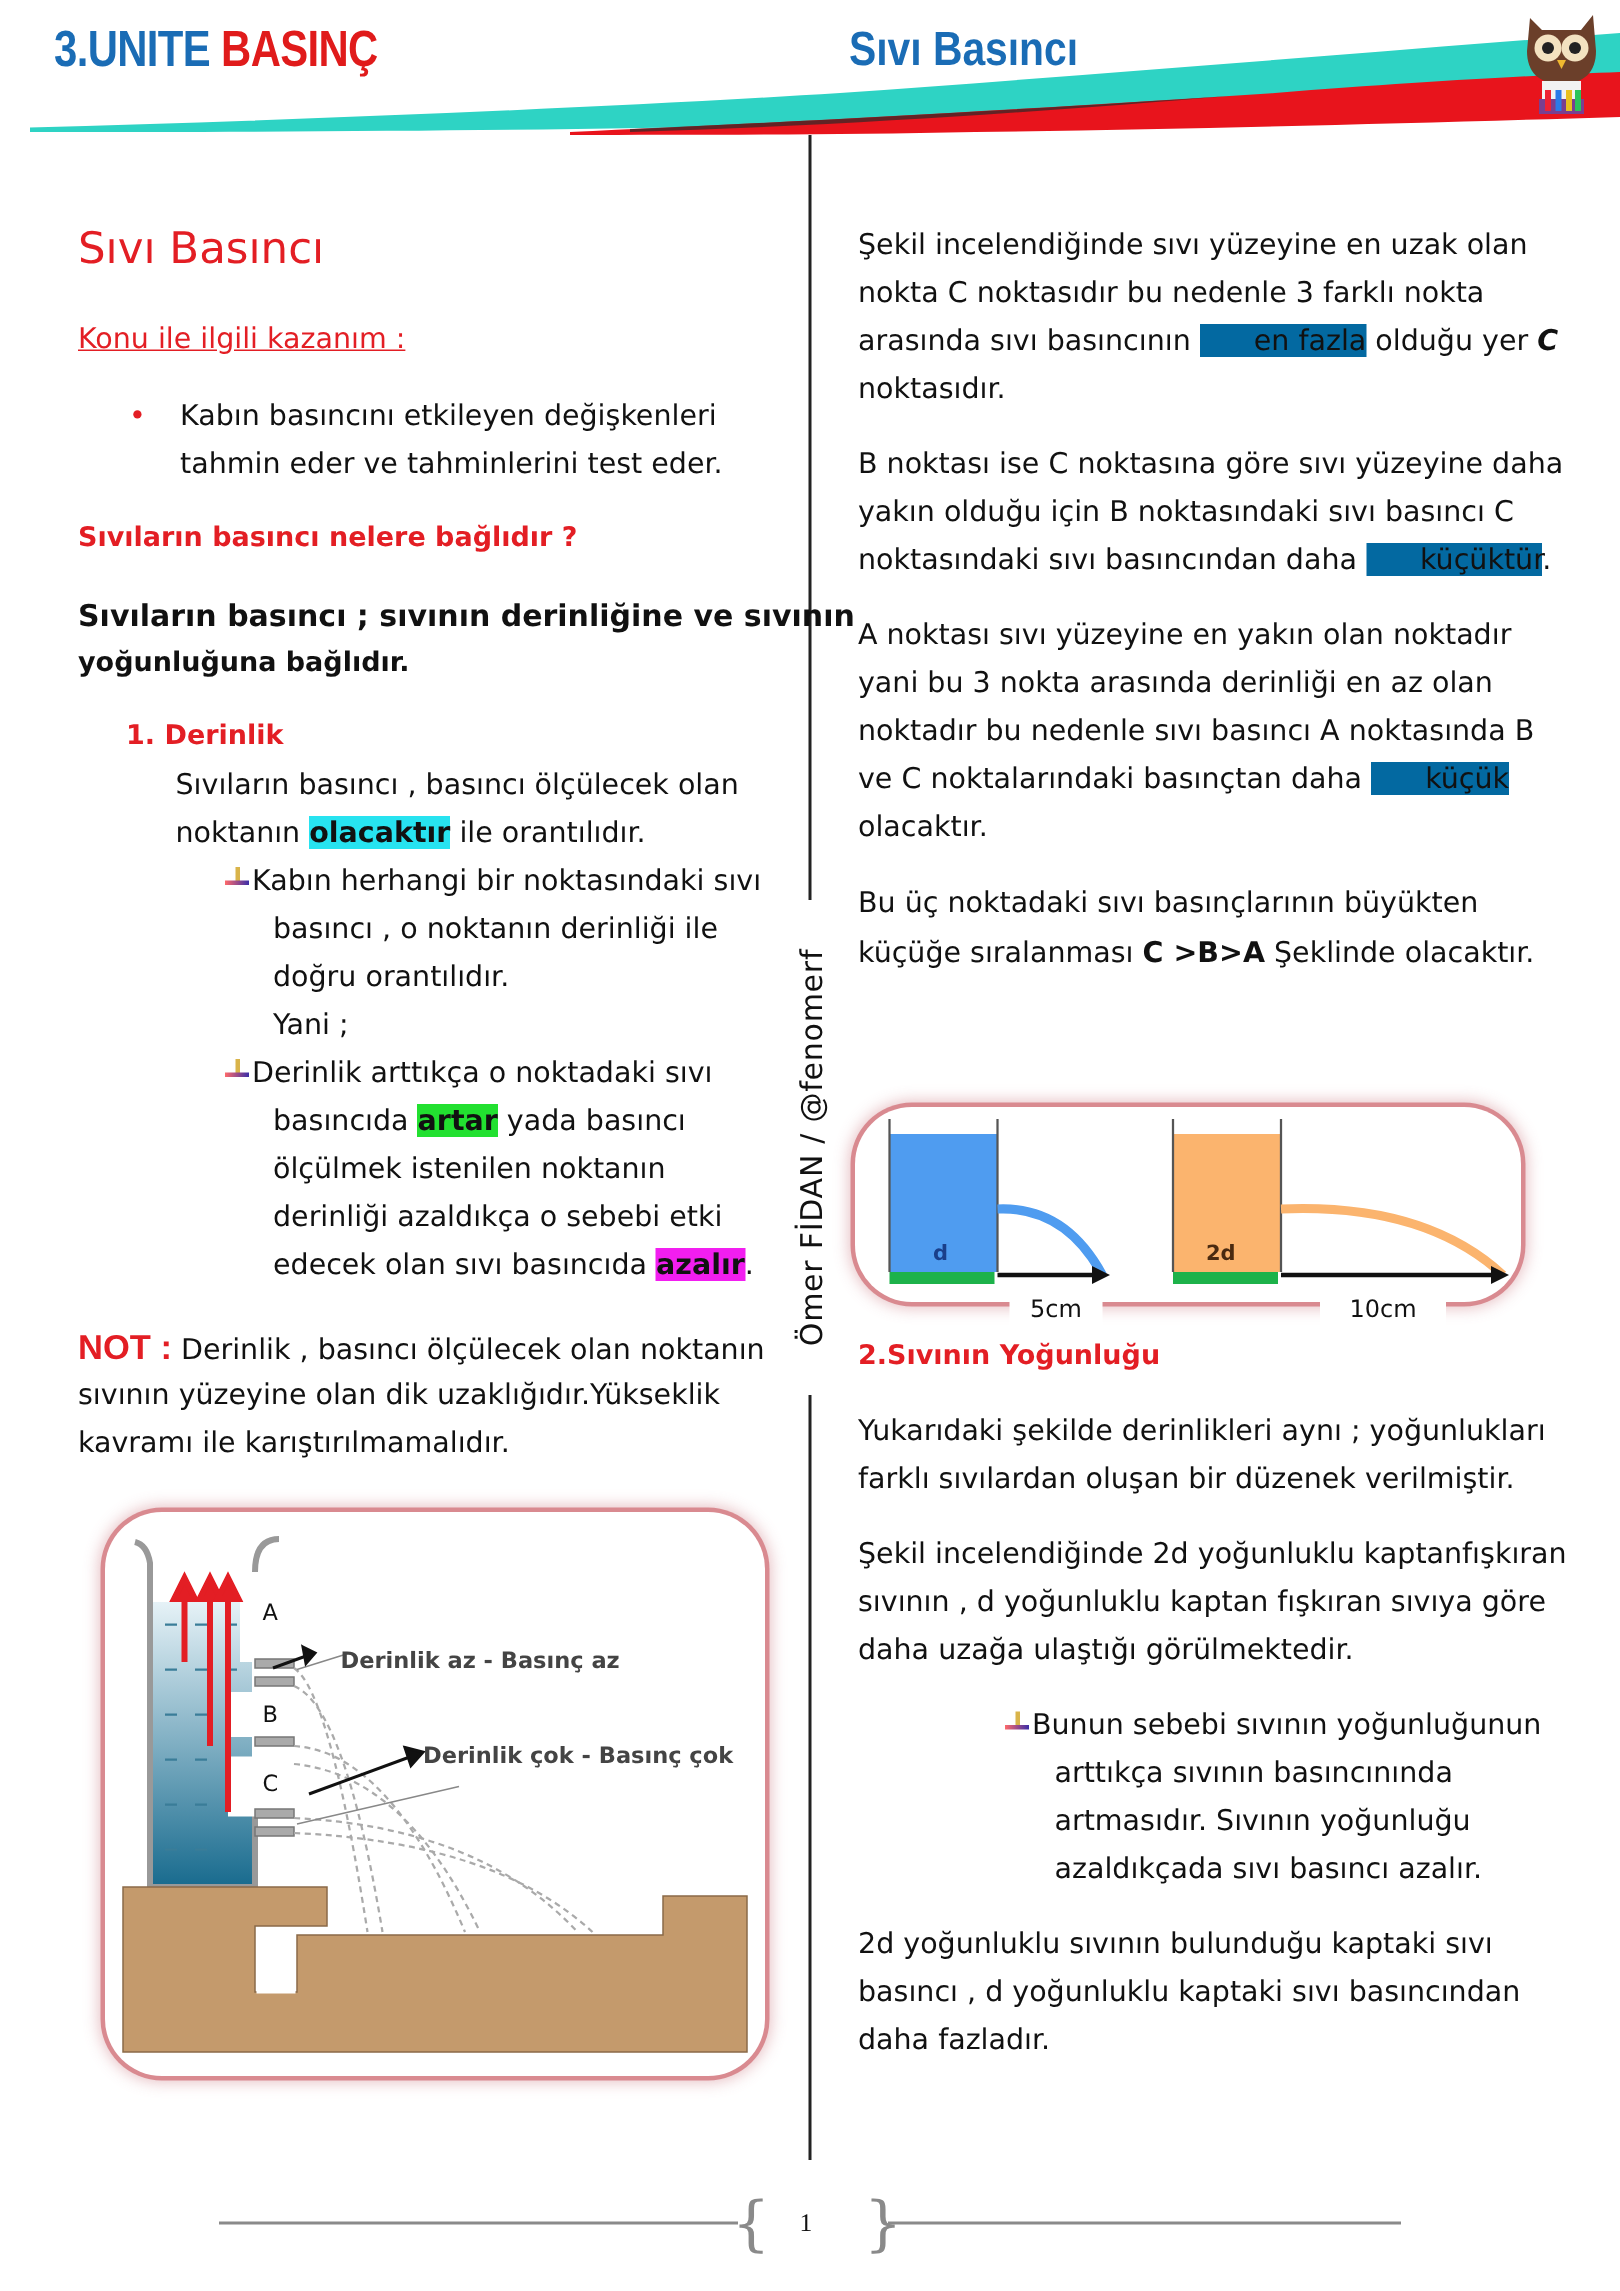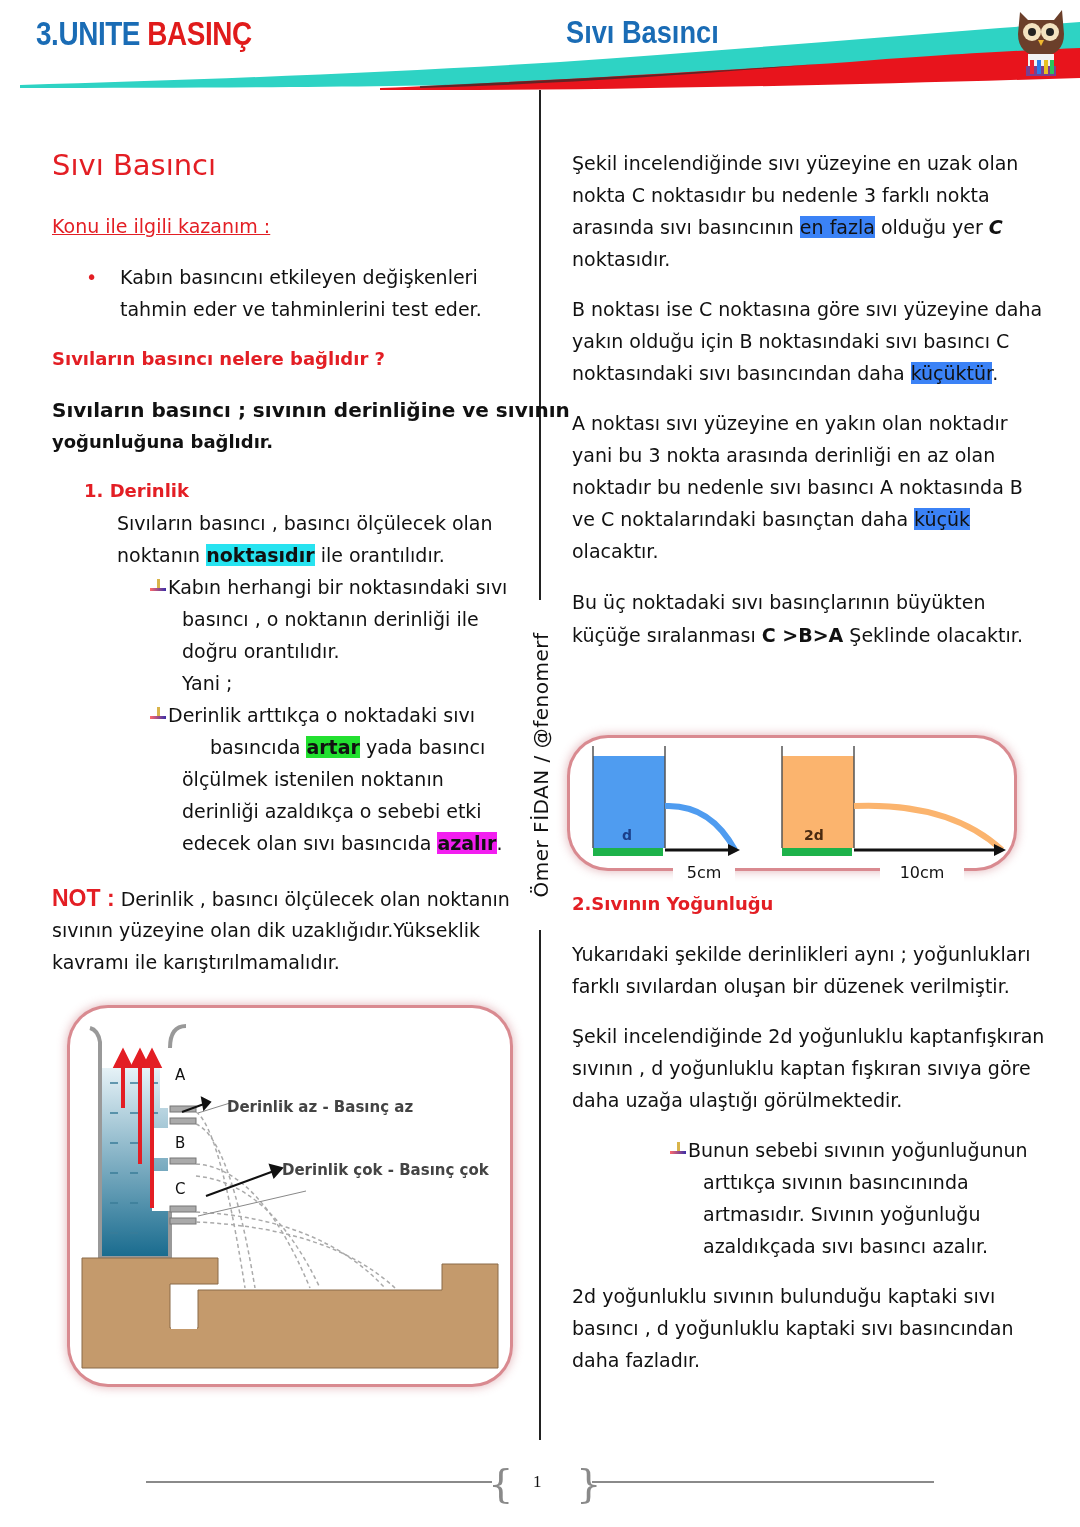--- a/index.html
+++ b/index.html
@@ -20,21 +20,21 @@
   .author { position: absolute; left: 524px; top: 600px; width: 34px; height: 330px; }
   .author span { position: absolute; left: 50%; top: 50%; white-space: nowrap; transform: translate(-50%,-50%) rotate(-90deg); font-size: 20px; color: #111; letter-spacing: 0.5px; }
 
   
   .t { position: absolute; font-size: 19px; line-height: 32px; color: #111; }
   .red { color: #e31e24; }
   .bold { font-weight: bold; }
   .hl-cyan { background: #27e3f0; font-weight: bold; }
   .hl-green { background: #22e030; font-weight: bold; }
   .hl-mag { background: #f21ef0; font-weight: bold; }
-  .hl-yel { background: #3b82f6; }
+  .hl-yel { background: #0369a1; padding-left: 36px; }
   .ital { font-style: italic; }
 
   .section-title { position: absolute; left: 52px; top: 148px; font-size: 29px; color: #e31e24; }
   .arrow-bullet { display: inline-block; width: 16px; height: 16px; position: relative; vertical-align: -1px; margin-right: 2px; }
   .arrow-bullet::before { content: ""; position: absolute; left: 7px; top: 0; width: 3px; height: 10px; background: #d9b44a; }
   .arrow-bullet::after { content: ""; position: absolute; left: 0; top: 9px; width: 16px; height: 3px; background: linear-gradient(90deg, #ff6a6a, #3a2ea8); }
 
   .not-label { color: #e31e24; font-family: "Liberation Sans", sans-serif; font-weight: 900; font-size: 23px; text-align: right; }
 
   
@@ -89,34 +89,34 @@
 
 <div class="t red bold" style="left:52px;top:343px;font-size:18px;">Sıvıların basıncı nelere bağlıdır ?</div>
 <div class="t bold" style="left:52px;top:394px;font-size:20px;">Sıvıların basıncı ; sıvının derinliğine ve sıvının</div>
 <div class="t bold" style="left:52px;top:426px;font-size:18px;">yoğunluğuna bağlıdır.</div>
 
 <div class="t red bold" style="left:84px;top:475px;font-size:18px;">
   <span>1.</span>&nbsp;<span>Derinlik</span>
 </div>
 <div class="t" style="left:117px;top:507px;">Sıvıların basıncı , basıncı ölçülecek olan</div>
 <div class="t" style="left:117px;top:539px;">
-  <span>noktanın </span><span class="hl-cyan">noktasıdır</span><span> ile orantılıdır.</span>
+  <span>noktanın </span><span class="hl-cyan">olacaktır</span><span> ile orantılıdır.</span>
 </div>
 
 <div class="t" style="left:150px;top:571px;">
   <span class="arrow-bullet"></span><span>Kabın herhangi bir noktasındaki sıvı</span>
 </div>
 <div class="t" style="left:182px;top:603px;">basıncı , o noktanın derinliği ile</div>
 <div class="t" style="left:182px;top:635px;">doğru orantılıdır.</div>
 <div class="t" style="left:182px;top:667px;">Yani ;</div>
 
 <div class="t" style="left:150px;top:699px;">
   <span class="arrow-bullet"></span><span>Derinlik arttıkça o noktadaki sıvı</span>
 </div>
-<div class="t" style="left:182px;top:731px;margin-left:28px;">
+<div class="t" style="left:182px;top:731px;">
   <span>basıncıda </span><span class="hl-green">artar</span><span> yada  basıncı</span>
 </div>
 <div class="t" style="left:182px;top:763px;">ölçülmek istenilen noktanın</div>
 <div class="t" style="left:182px;top:795px;">derinliği azaldıkça o sebebi etki</div>
 <div class="t" style="left:182px;top:827px;">
   <span>edecek olan sıvı basıncıda </span><span class="hl-mag">azalır</span><span>.</span>
 </div>
 
 <div class="t" style="left:52px;top:882px;">
   <span class="not-label">NOT :</span><span> Derinlik , basıncı ölçülecek olan noktanın</span>

